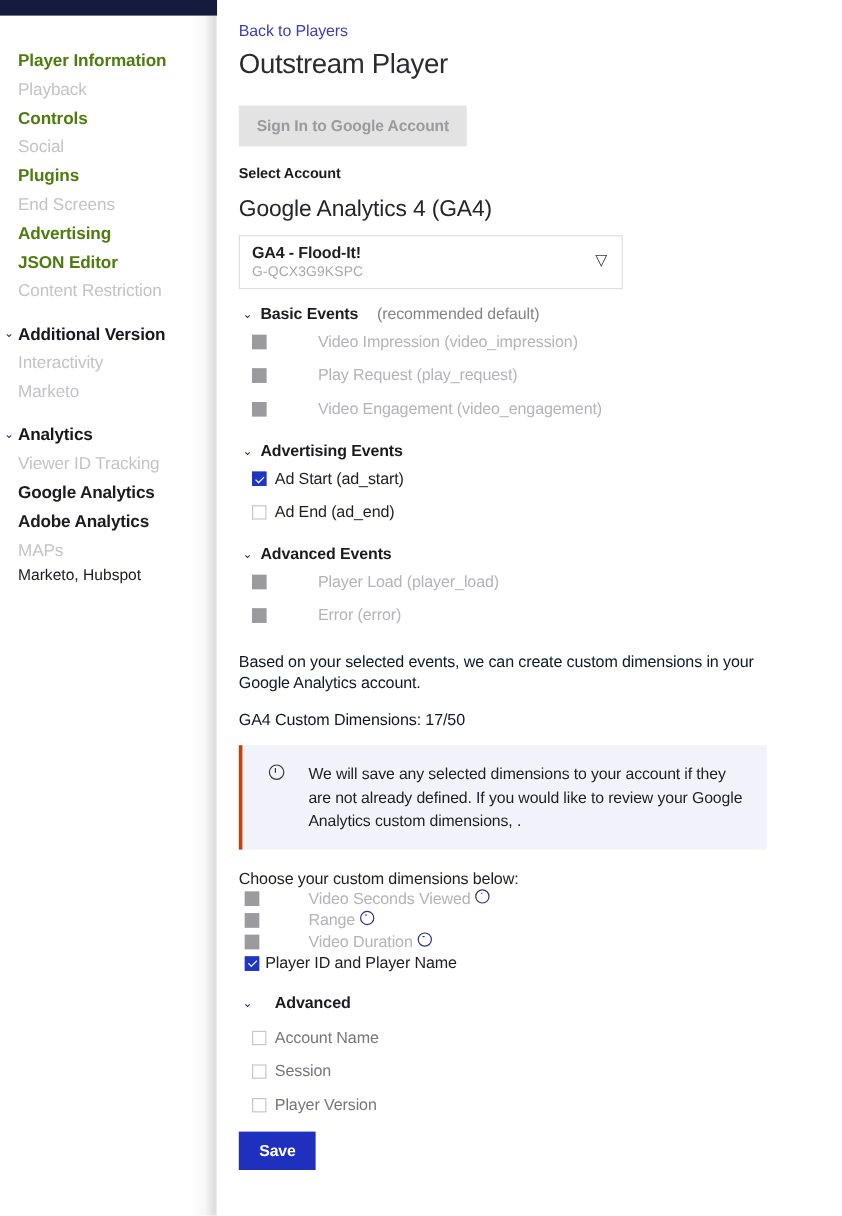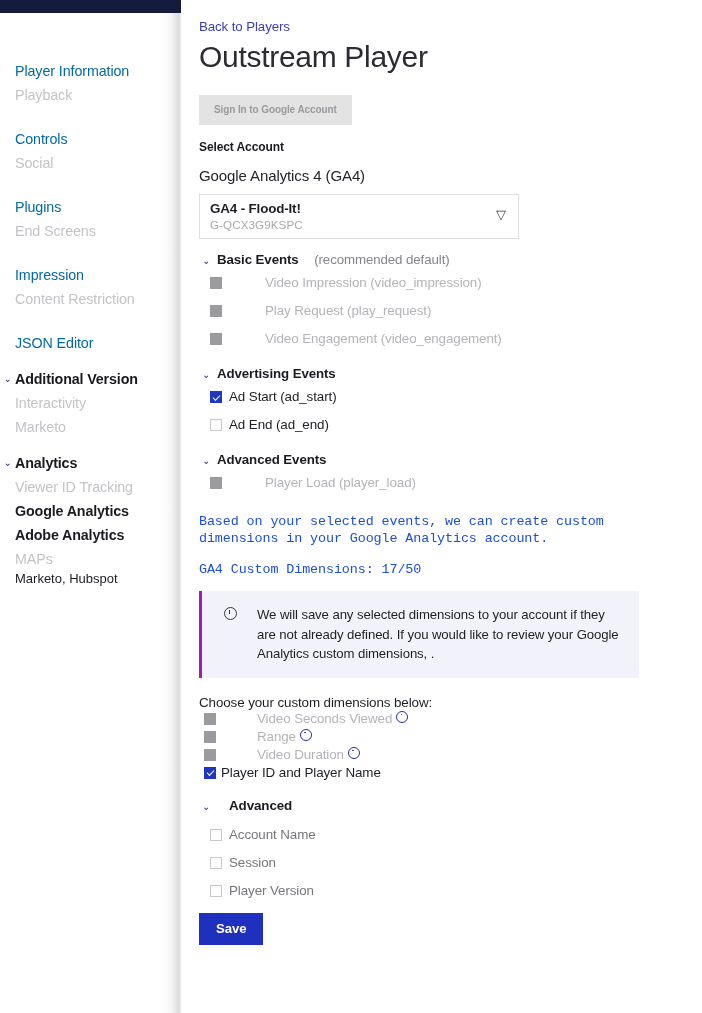--- a/index.html
+++ b/index.html
@@ -49,21 +49,21 @@
   }
   .nav-item {
     display: block;
     padding: 0 0 0 15px;
     height: 24px;
     line-height: 24px;
     font-size: 14.3px;
     white-space: nowrap;
     letter-spacing: -0.1px;
   }
-  .nav-item.active  { color: #0369a1; font-weight: 400; margin-top: 20px; }
+  .nav-item.active  { color: #4d7c0f; font-weight: 700; }
   .nav-item.dim     { color: #c3c3c8; font-weight: 400; }
   .nav-group {
     display: block;
     position: relative;
     padding: 0 0 0 15px;
     height: 24px;
     line-height: 24px;
     font-size: 14.3px;
     font-weight: bold;
     color: #18181f;
@@ -105,47 +105,47 @@
   }
   #back-link {
     display: inline-block;
     font-size: 13.3px;
     color: #3b3eb5;
     text-decoration: none;
     letter-spacing: -0.1px;
   }
   #page-title {
     margin: 5px 0 0 0;
-    font-size: 30px;
+    font-size: 23px;
     font-weight: 400;
     color: #2b2b33;
     letter-spacing: -0.3px;
   }
   #signin-btn {
     margin-top: 21px;
     display: inline-block;
     background: #e3e3e3;
     color: #9a9a9f;
     border: none;
-    font-size: 10px;
+    font-size: 13px;
     font-weight: bold;
     letter-spacing: -0.1px;
     padding: 9px 15px 10px 15px;
     font-family: inherit;
     cursor: default;
   }
   .section-label {
     font-size: 12px;
     font-weight: bold;
     color: #1b1b22;
     margin-top: 15px;
     letter-spacing: -0.1px;
   }
   .field-label {
-    font-size: 15px;
+    font-size: 19px;
     color: #25252c;
     margin-top: 13px;
     letter-spacing: -0.1px;
   }
   #account-select {
     margin-top: 10px;
     width: 320px;
     height: 45px;
     border: 1px solid #dedede;
     box-sizing: border-box;
@@ -261,34 +261,33 @@
     content: "";
     position: absolute;
     left: 3.4px; top: 2px;
     width: 1.6px; height: 1.6px;
     border-radius: 50%;
     background: #2b2f9a;
   }
 
   .body-text {
     font-size: 13.4px;
-    color: #1d4ed8;
+    color: #0f172a;
     line-height: 17px;
     margin-top: 16px;
     width: 450px;
     letter-spacing: -0.1px;
-    font-family: Liberation Mono, monospace;
   }
   .body-text.single { margin-top: 14px; }
 
   #notice {
     margin-top: 13px;
     width: 440px;
     background: #f2f3fa;
-    border-left: 3px solid #a21caf;
+    border-left: 3px solid #c2410c;
     box-sizing: border-box;
     padding: 14px 14px 14px 0;
     position: relative;
     min-height: 71px;
   }
   #notice .n-icon {
     position: absolute;
     left: 22px; top: 16px;
     width: 11px; height: 11px;
     border: 1px solid #34343c;
@@ -356,23 +355,23 @@
   <div id="sidebar-topbar"></div>
   <div id="sidebar-shadow"></div>
 
   <nav id="sidebar-nav">
     <div class="nav-item active">Player Information</div>
     <div class="nav-item dim">Playback</div>
     <div class="nav-item active">Controls</div>
     <div class="nav-item dim">Social</div>
     <div class="nav-item active">Plugins</div>
     <div class="nav-item dim">End Screens</div>
-    <div class="nav-item active">Impression</div>
+    <div class="nav-item active">Advertising</div>
+    <div class="nav-item active">JSON Editor</div>
     <div class="nav-item dim">Content Restriction</div>
-    <div class="nav-item active">JSON Editor</div>
 
     <div class="nav-group">
       <span class="chev">⌄</span>
       <span>Additional Version</span>
     </div>
     <div class="nav-item dim">Interactivity</div>
     <div class="nav-item dim">Marketo</div>
 
     <div class="nav-group">
       <span class="chev">⌄</span>
@@ -439,20 +438,24 @@
 
   
   <div class="group-row">
     <span class="chev">⌄</span>
     <span class="gname">Advanced Events</span>
   </div>
   <div class="cb-row">
     <span class="box disabled"></span>
     <span class="cb-label dim">Player Load (player_load)</span>
   </div>
+  <div class="cb-row">
+    <span class="box disabled"></span>
+    <span class="cb-label dim">Error (error)</span>
+  </div>
 
   <div class="body-text">Based on your selected events, we can create custom dimensions in your Google Analytics account.</div>
 
   <div class="body-text single">GA4 Custom Dimensions: 17/50</div>
 
   <div id="notice">
     <span class="n-icon"></span>
     <div class="n-text">We will save any selected dimensions to your account if they are not already defined. If you would like to review your Google Analytics custom dimensions, .</div>
   </div>
 

